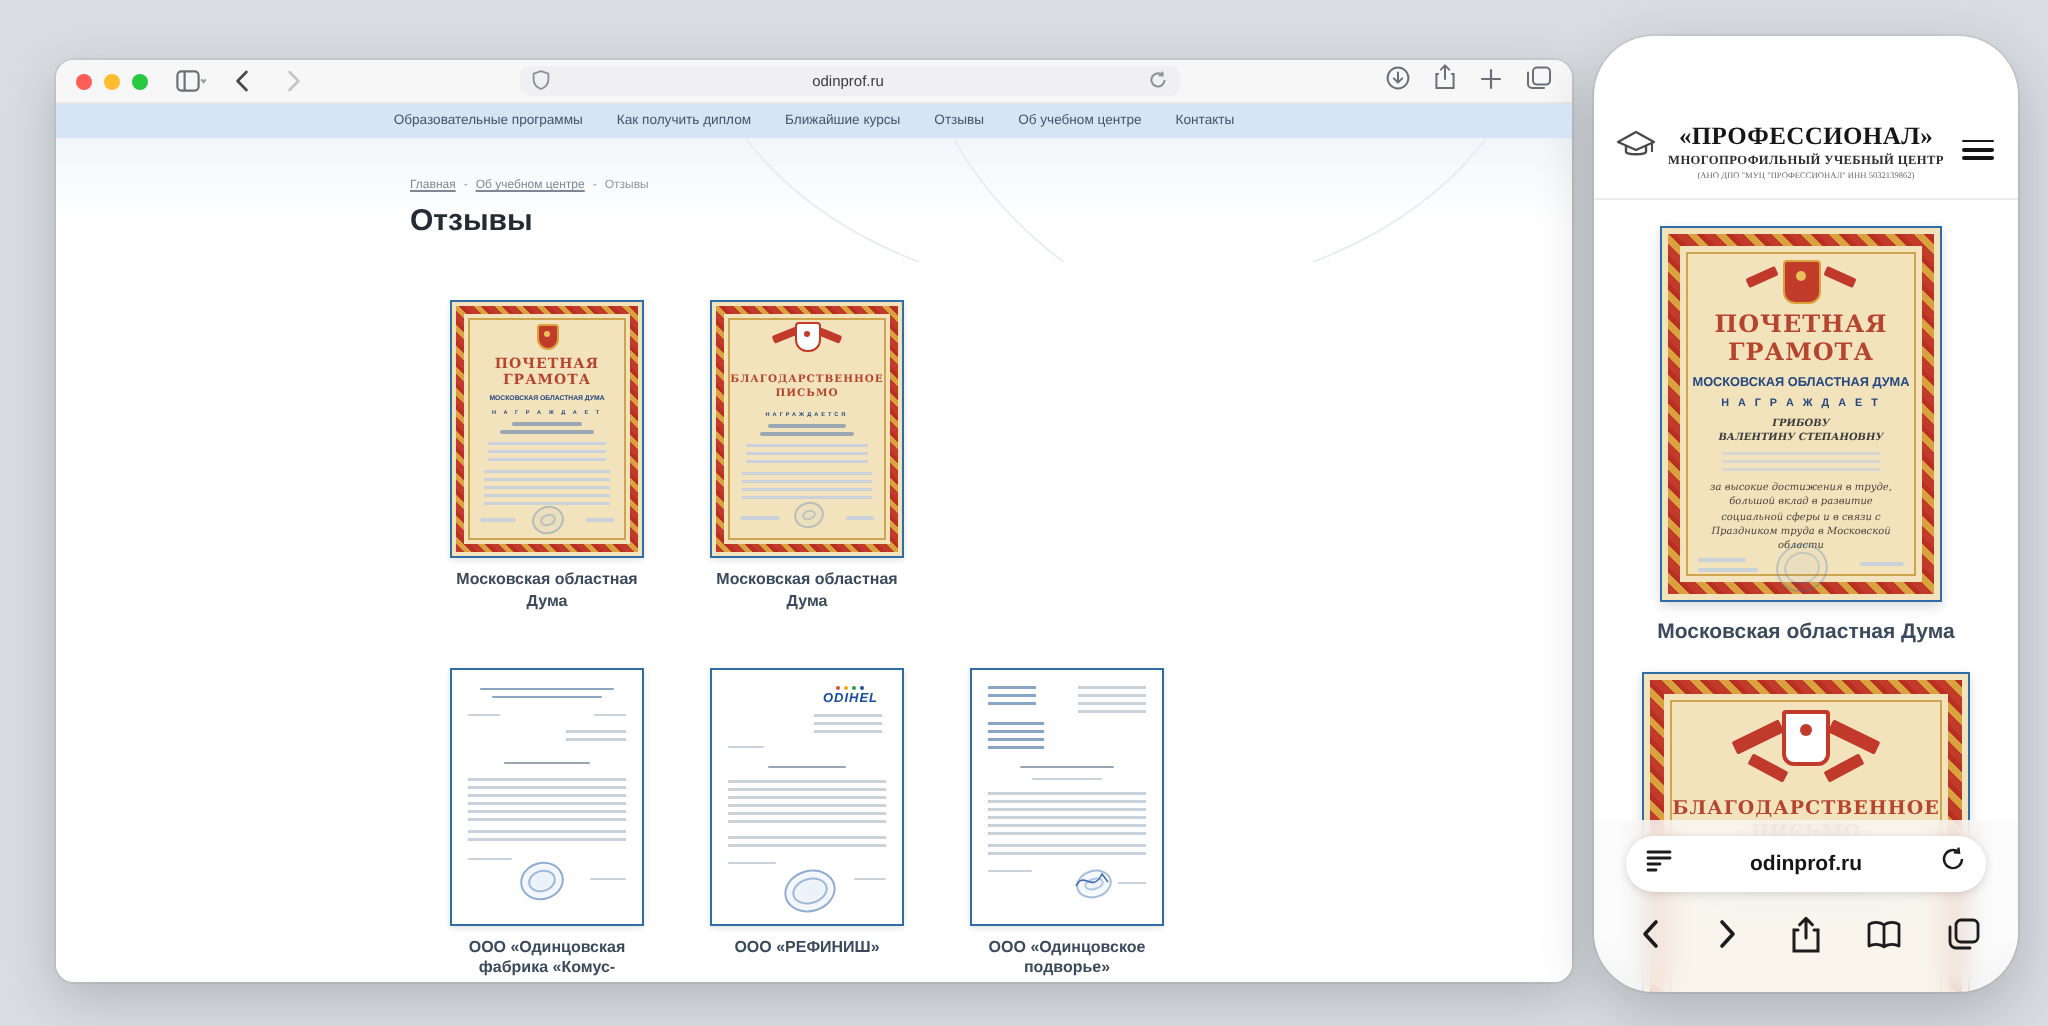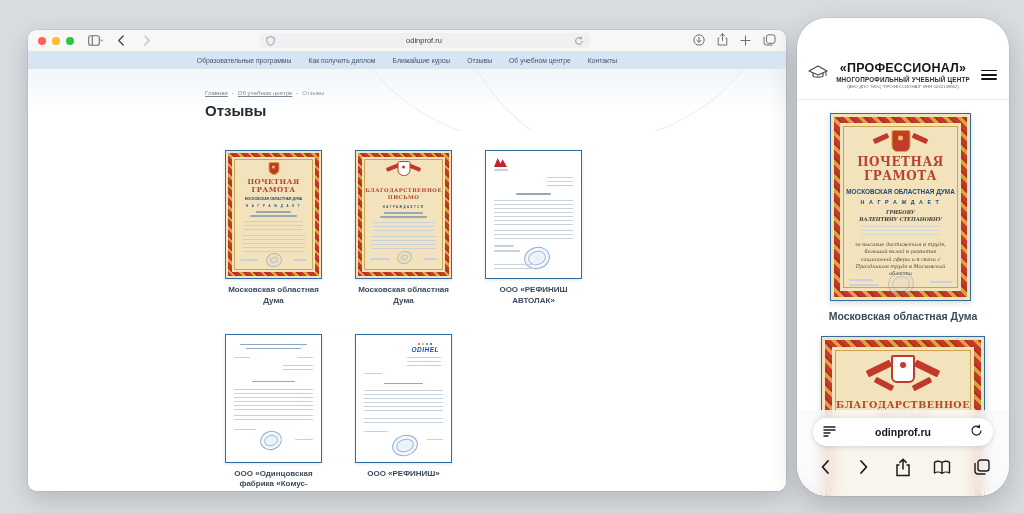--- a/index.html
+++ b/index.html
@@ -70,21 +70,21 @@
   .logo-odihel .lg-text { font-size:6.5px; font-weight:800; color:#1a4fa0; letter-spacing:.5px; font-style:italic; }
 
   
   .phone { position:absolute; left:797px; top:18px; width:212px; height:478px; background:#fff;
     border-radius:30px; box-shadow:0 10px 30px rgba(0,0,0,.20), 0 0 0 1px rgba(0,0,0,.05); overflow:hidden; }
   .statusbar { position:absolute; top:8px; left:0; right:0; height:20px; display:flex; align-items:center; }
   .time { position:absolute; left:24px; font-size:11px; font-weight:bold; color:#111; }
   .island { position:absolute; left:50%; transform:translateX(-50%); width:86px; height:19px; background:#0a0a0a; border-radius:10px; }
   .status-icons { position:absolute; right:14px; display:flex; gap:3px; align-items:center; }
 
-  .m-header { position:absolute; top:34px; left:0; right:0; height:46px; display:flex; align-items:center; }
+  .m-header { position:absolute; top:34px; left:0; right:0; height:46px; display:flex; align-items:center;font-family:Liberation Serif, serif; }
   .m-logo { position:absolute; left:10px; top:10px; }
   .m-head-text { position:absolute; left:30px; right:30px; text-align:center; }
   .m-title { font-size:12.5px; font-weight:800; color:#161616; letter-spacing:.2px; }
   .m-sub { font-size:6.3px; font-weight:bold; color:#2c2c2c; margin-top:1px; letter-spacing:.2px; }
   .m-note { font-size:4.3px; color:#6b6b6b; margin-top:1px; }
   .burger { position:absolute; right:12px; top:15px; width:16px; cursor:pointer; }
   .burger div { height:1.8px; background:#161616; border-radius:1px; margin:2.6px 0; }
   .m-divider { position:absolute; top:81px; left:0; right:0; height:1px; background:#ececee; }
 
   .m-cert1 { position:absolute; left:33px; top:95px; width:141px; height:188px; border:1.5px solid #2f6ea5;
@@ -244,35 +244,20 @@
             <div class="bar dark" style="position:absolute;top:65px;left:24px;right:24px"></div>
             <div class="bars" style="position:absolute;top:71px;left:17px;right:17px;height:10px"></div>
             <div class="bars" style="position:absolute;top:85px;left:15px;right:15px;height:16px"></div>
             <div class="bar" style="position:absolute;top:107px;left:14px;width:20px"></div>
             <div class="bar" style="position:absolute;top:107px;right:14px;width:14px"></div>
             <div class="stamp" style="width:15px;height:13px;left:41px;top:100px;opacity:.55"></div>
           </div>
           <figcaption>Московская областная Дума</figcaption>
         </figure>
 
-        <figure class="tile">
-          <div class="cert">
-            <div class="logo-refinish"></div>
-            <div class="bar" style="position:absolute;top:18px;left:8px;width:14px"></div>
-            <div class="bars" style="position:absolute;top:26px;right:8px;width:26px;height:10px"></div>
-            <div class="bar dark" style="position:absolute;top:42px;left:30px;right:30px"></div>
-            <div class="bars" style="position:absolute;top:49px;left:8px;right:8px;height:26px"></div>
-            <div class="bars" style="position:absolute;top:79px;left:8px;right:8px;height:10px"></div>
-            <div class="bar" style="position:absolute;top:94px;left:8px;width:20px"></div>
-            <div class="bar" style="position:absolute;top:99px;left:8px;width:26px"></div>
-            <div class="stamp" style="width:26px;height:22px;left:38px;top:96px"></div>
-            <div class="bars" style="position:absolute;bottom:6px;left:8px;width:40px;height:8px"></div>
-          </div>
-          <figcaption>ООО «РЕФИНИШ АВТОЛАК»</figcaption>
-        </figure>
       </div>
 
       <div class="row">
 
         <figure class="tile">
           <div class="cert">
             <div class="bar blue" style="position:absolute;top:9px;left:14px;right:14px"></div>
             <div class="bar blue" style="position:absolute;top:13px;left:20px;right:20px"></div>
             <div class="bar" style="position:absolute;top:22px;left:8px;width:16px"></div>
             <div class="bar" style="position:absolute;top:22px;right:8px;width:16px"></div>
@@ -303,20 +288,38 @@
             <div class="bar dark" style="position:absolute;top:48px;left:28px;right:28px"></div>
             <div class="bars" style="position:absolute;top:55px;left:8px;right:8px;height:24px"></div>
             <div class="bars" style="position:absolute;top:83px;left:8px;right:8px;height:8px"></div>
             <div class="bar" style="position:absolute;top:96px;left:8px;width:24px"></div>
             <div class="stamp" style="width:26px;height:21px;left:36px;top:100px"></div>
             <div class="bar" style="position:absolute;top:104px;right:8px;width:16px"></div>
           </div>
           <figcaption>ООО «РЕФИНИШ»</figcaption>
         </figure>
 
+        <figure class="tile">
+          <div class="cert">
+            <div class="bars blue" style="position:absolute;top:8px;left:8px;width:24px;height:12px"></div>
+            <div class="bars" style="position:absolute;top:8px;right:8px;width:34px;height:16px"></div>
+            <div class="bars blue" style="position:absolute;top:26px;left:8px;width:28px;height:14px"></div>
+            <div class="bar dark" style="position:absolute;top:48px;left:24px;right:24px"></div>
+            <div class="bar" style="position:absolute;top:54px;left:30px;right:30px"></div>
+            <div class="bars" style="position:absolute;top:61px;left:8px;right:8px;height:22px"></div>
+            <div class="bars" style="position:absolute;top:87px;left:8px;right:8px;height:8px"></div>
+            <div class="bar" style="position:absolute;top:100px;left:8px;width:22px"></div>
+            <div class="stamp" style="width:18px;height:14px;left:52px;top:100px;opacity:.8"></div>
+            <svg style="position:absolute;left:50px;top:98px" width="20" height="14" viewBox="0 0 20 14">
+                <path d="M2 10 C6 2, 10 14, 15 4 L18 8" fill="none" stroke="#3f6fae" stroke-width="0.8"></path>
+              </svg>
+            <div class="bar" style="position:absolute;top:106px;right:8px;width:14px"></div>
+          </div>
+          <figcaption>ООО «Одинцовское подворье»</figcaption>
+        </figure>
       </div>
     </div>
   </div>
 </div>
 
 <div class="phone">
 
   <div class="m-header">
     <span class="m-logo">
       <svg width="22" height="18" viewBox="0 0 22 18">

